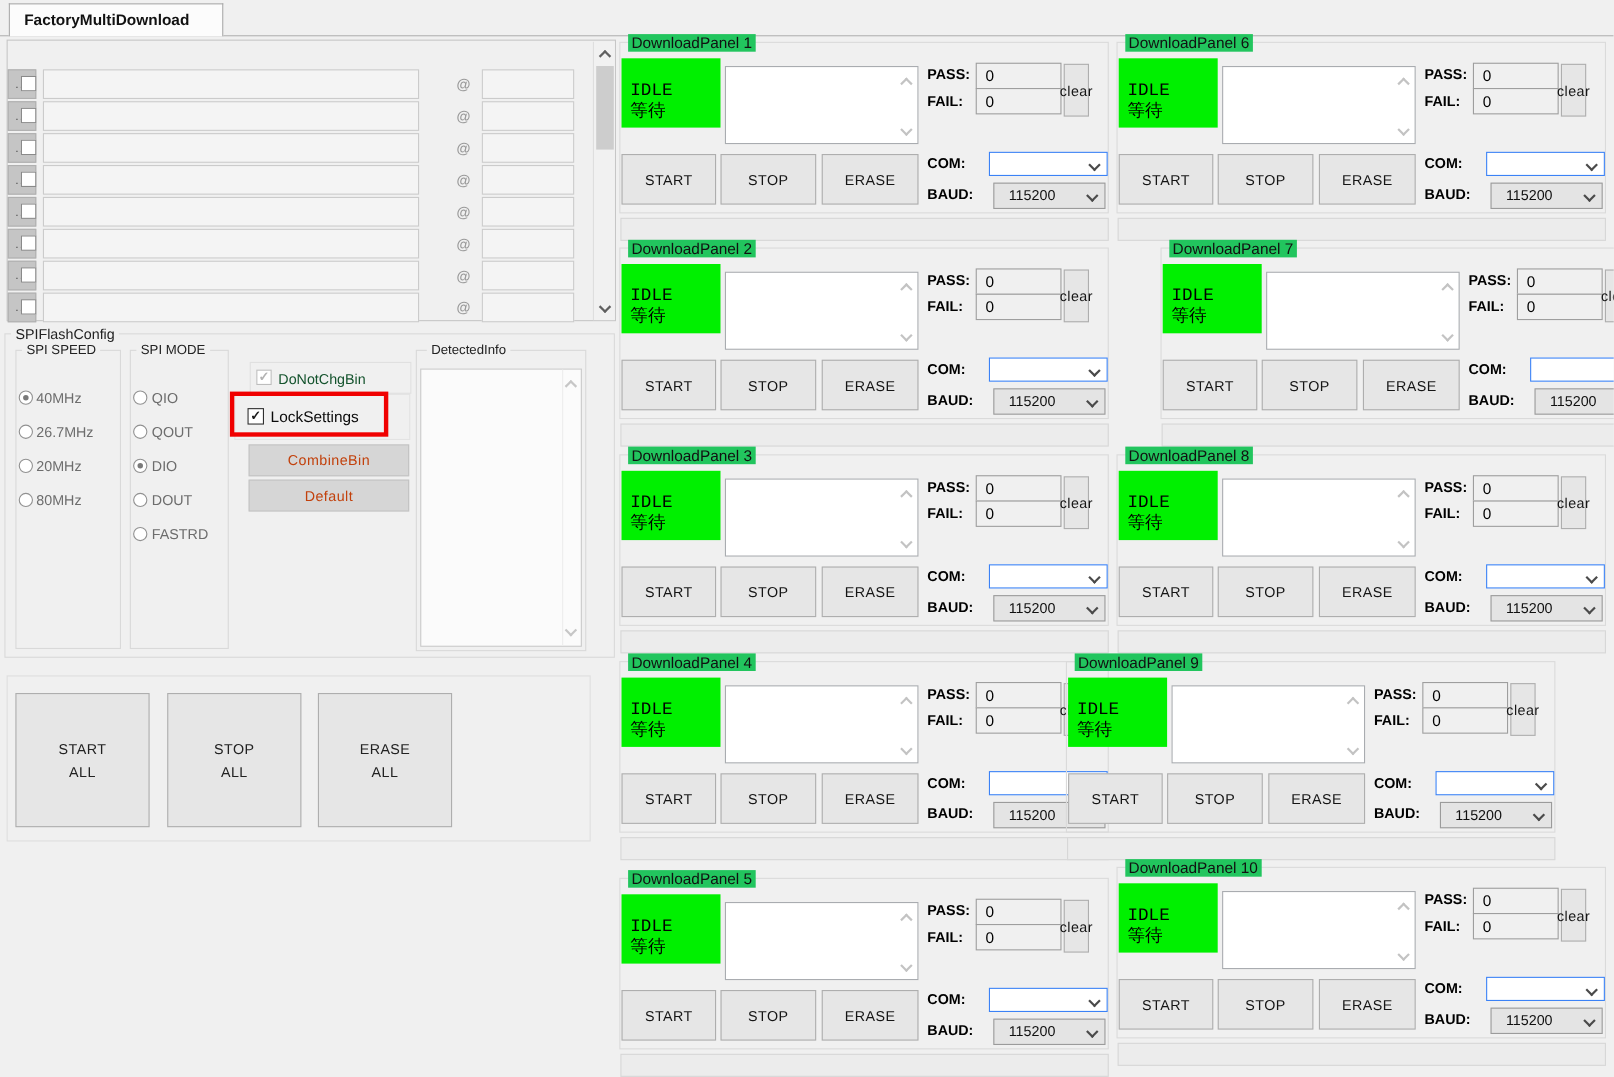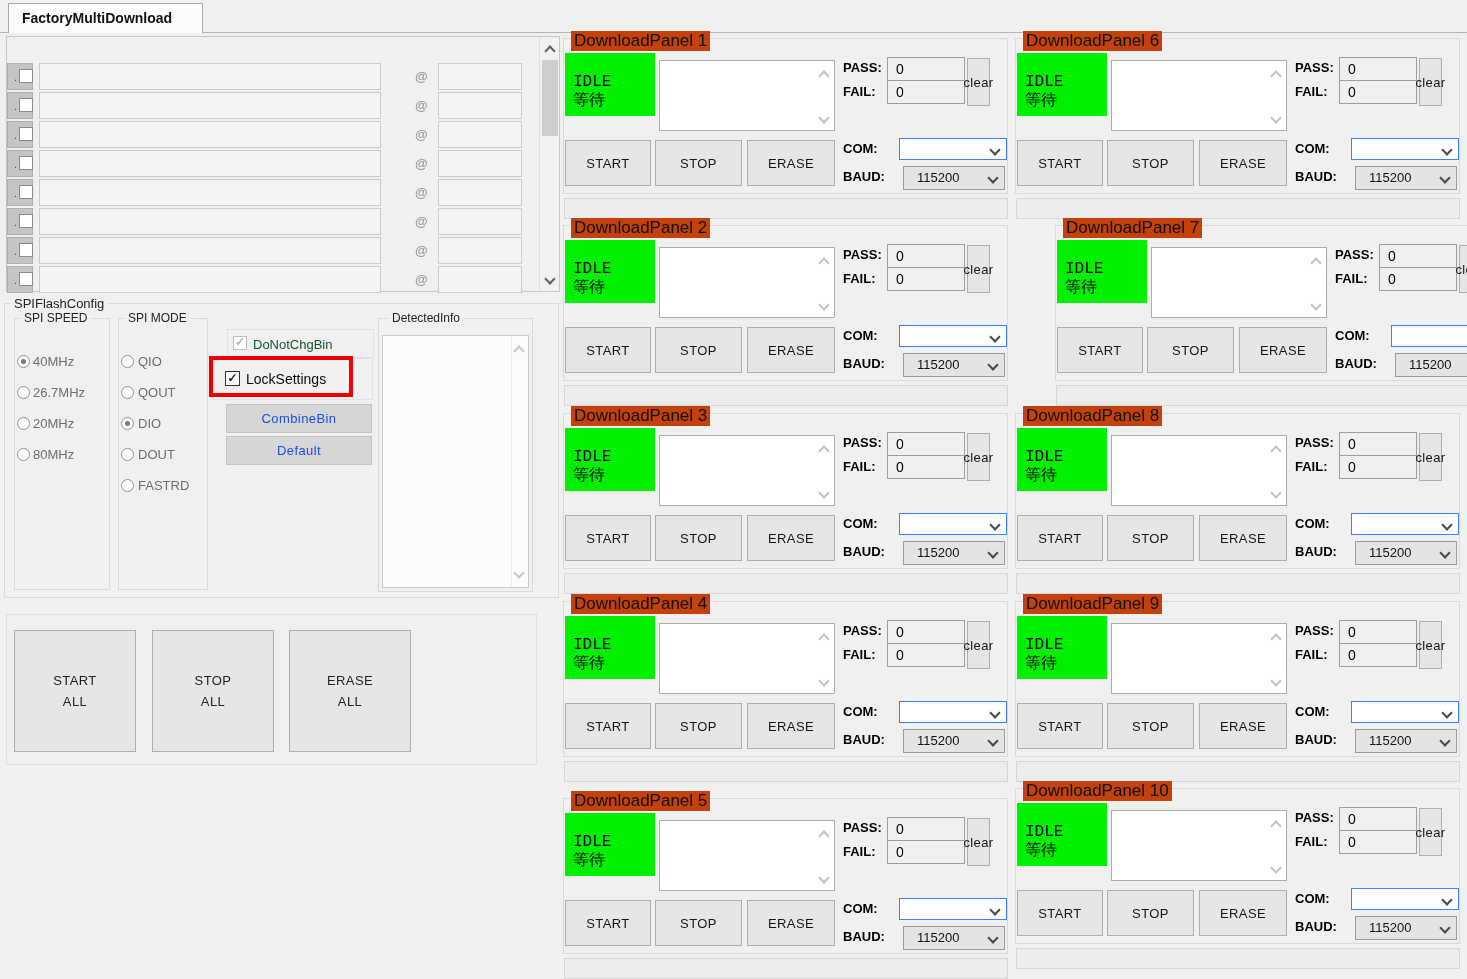--- a/index.html
+++ b/index.html
@@ -10,21 +10,21 @@
   .topline{position:absolute;left:0;top:32px;width:1467px;height:0;border-top:1px solid #b4b4b4}
   .tab{position:absolute;left:8px;top:3px;width:195px;height:30px;background:#fcfcfc;
        border:1px solid #a9a9a9;border-bottom:none;font-weight:bold;font-size:14px;
        line-height:28px;padding-left:13px;z-index:3}
 
   
   .group{position:absolute;border:1px solid #d9d9d9}
   .glabel{position:absolute;font-size:12px;color:#222;background:#f0f0f0;padding:0 4px;white-space:nowrap;z-index:2}
   .btn{position:absolute;background:#e6e6e6;border:1px solid #aeaeae;display:flex;align-items:center;
        justify-content:center;font-size:13px;color:#151515;letter-spacing:.4px;text-align:center}
-  .btn.disabled{background:#d6d6d6;border-color:#c3c3c3;color:#1d4ed8}
+  .btn.disabled{background:#d6d6d6;border-color:#c3c3c3;color:#c2410c}
   .field{position:absolute;background:#f4f4f4;border:1px solid #cbcbcb}
   .valfield{position:absolute;background:#f0f0f0;border:1px solid #9e9e9e;font-size:14px;color:#000;padding:3px 0 0 8px}
   .ta{position:absolute;background:#fff;border:1px solid #a9acb0}
   .cb{position:absolute;width:14px;height:14px;background:#fff;border:1px solid #8a8a8a;
       font-size:12px;line-height:11px;text-align:center;color:#1a1a1a;font-weight:bold}
   .cb.checked::after{content:"\2713"}
   .cb.dis{border-color:#bdbdbd;color:#b3b3b3}
   .radio{position:absolute;width:13px;height:13px;border:1px solid #919191;border-radius:50%;background:#fff}
   .radio.sel::after{content:"";position:absolute;left:3px;top:3px;width:5px;height:5px;border-radius:50%;background:#7a7a7a}
   .rlabel{position:absolute;font-size:13px;color:#6d6d6d;white-space:nowrap}
@@ -47,21 +47,21 @@
       color:#4f4f4f;font-size:11px;display:flex;align-items:center;justify-content:center;letter-spacing:1px}
   .file-row .at{position:absolute;left:408px;top:6px;color:#9a9a9a;font-weight:bold;font-size:13px}
   .file-row .addr{left:431px;top:0;width:84px;height:27px}
   .sb{position:absolute;left:532px;top:1px;width:20px;height:253px;background:#f1f1f1;border-left:1px solid #dedede}
   .sb .chev{color:#5f5f5f;left:5px}
   .sb-thumb{position:absolute;left:2px;top:22px;width:16px;height:76px;background:#cdcdcd}
 
   
   .cell{position:absolute;width:447px;height:192px}
   .cell .g-box{position:absolute;left:0;top:8px;width:445px;height:156px;border:1px solid #dadada}
-  .cell .g-title{position:absolute;left:8px;top:1px;font-size:17px;background:#c2410c;padding:0 3px;z-index:2}
+  .cell .g-title{position:absolute;left:8px;top:1px;font-size:14px;background:#22c55e;padding:0 3px;z-index:2}
   .cell .status{position:absolute;left:2px;top:23px;width:90px;height:63px;color:#000;
       font-family:"Liberation Mono","DejaVu Sans Mono",monospace;font-size:16px;line-height:19px;padding:20px 0 0 8px}
   .cell .log{left:96px;top:30px;width:176px;height:71px}
   .cell .log .chev-up{right:5px;top:8px}
   .cell .log .chev-down{right:5px;bottom:6px}
   .cell .lbl{position:absolute;font-size:13px;font-weight:bold;color:#000;white-space:nowrap}
   .cell .lbl-pass{left:280px;top:30px}
   .cell .lbl-fail{left:280px;top:54px}
   .cell .lbl-com{left:280px;top:111px}
   .cell .lbl-baud{left:280px;top:139px}
@@ -477,21 +477,21 @@
       <span class="cval"></span>
       <span class="chev chev-down"></span>
     </div>
     <div class="lbl lbl-baud">BAUD:</div>
     <div class="combo gray c-baud">
       <span class="cval">115200</span>
       <span class="chev chev-down"></span>
     </div>
     <div class="strip"></div>
   </div>
-    <div class="cell" style="left: 1015px; top: 593px;">
+    <div class="cell" style="left: 969px; top: 593px;">
     <div class="g-box"></div>
     <div class="g-title">DownloadPanel 9</div>
     <div class="status" style="background: rgb(0, 240, 0);">
       <div>IDLE</div>
       <div>等待</div>
     </div>
     <div class="ta log">
       <span></span>
       <span class="chev chev-up"></span>
       <span class="chev chev-down"></span>

